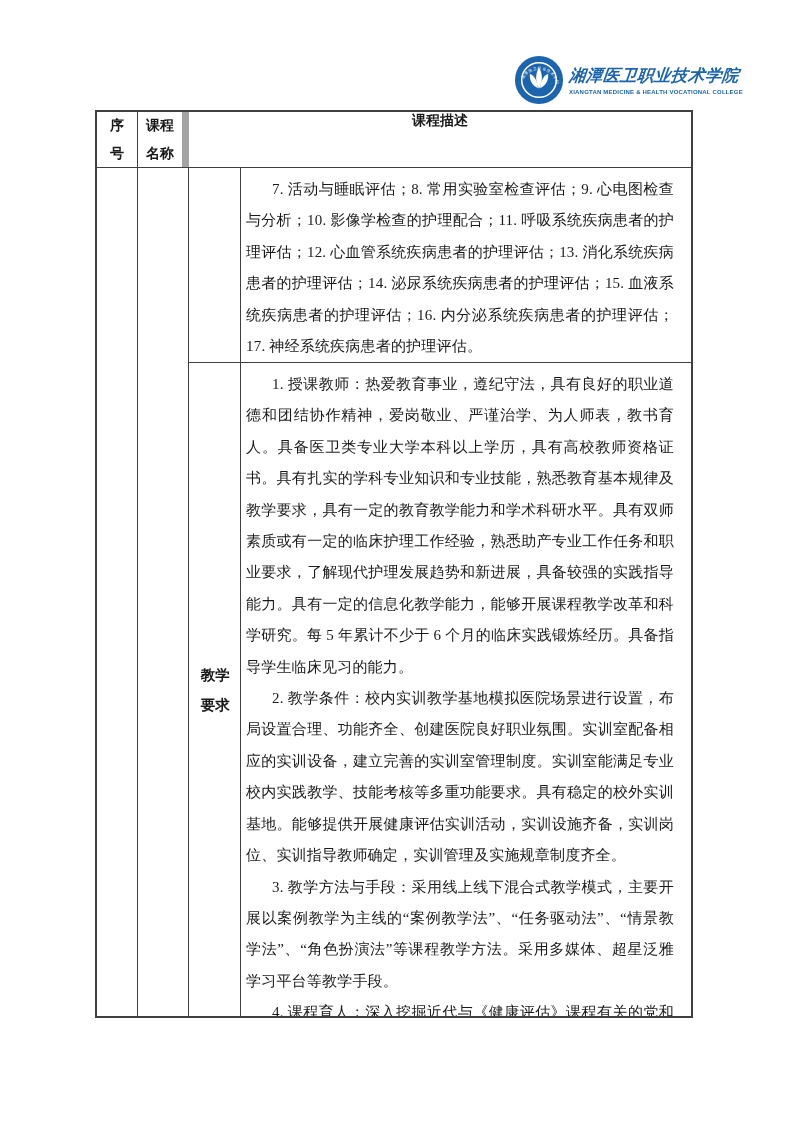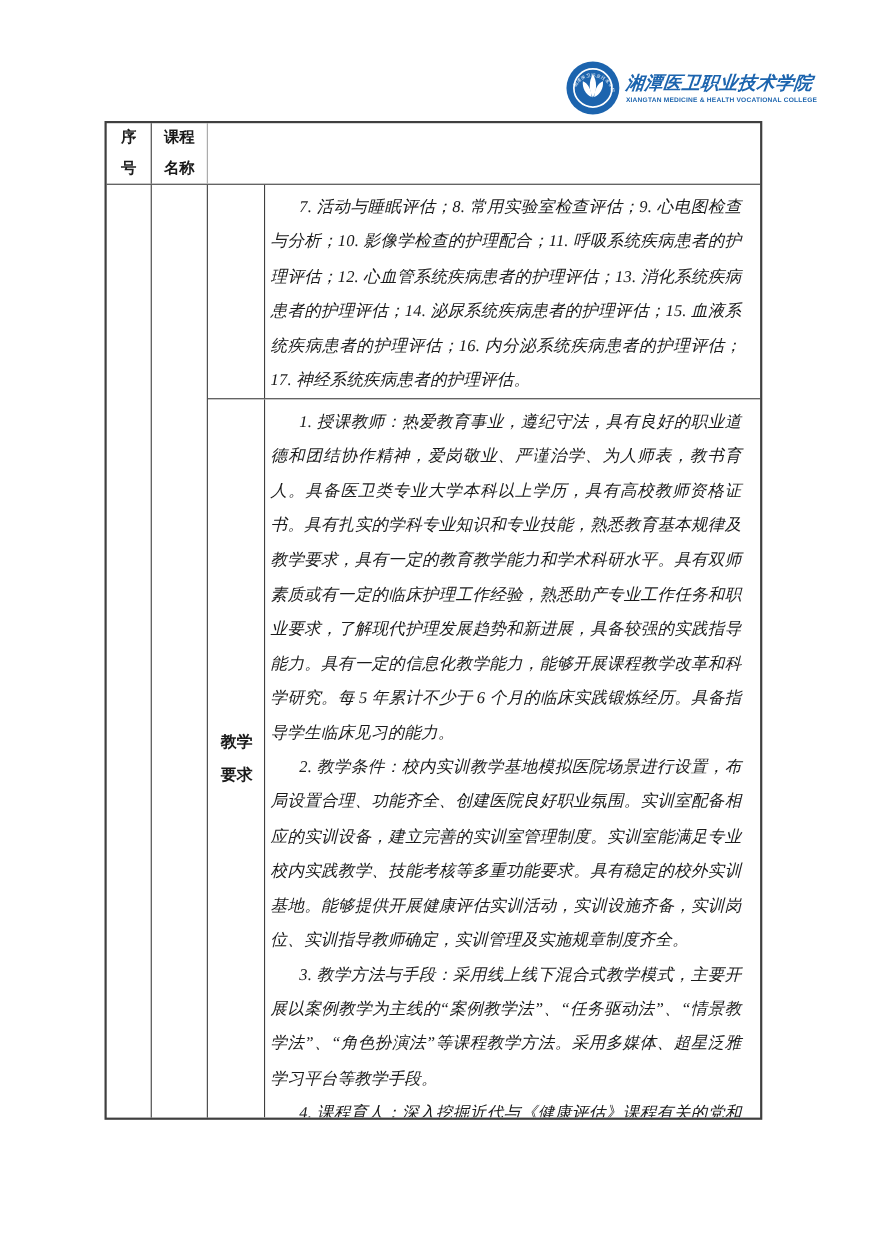--- a/index.html
+++ b/index.html
@@ -61,21 +61,21 @@
     height: 56px;
     border-bottom: 1px solid #3f3f3f;
     display: flex;
     flex: 0 0 auto;
     font-weight: bold;
     font-size: 14px;
   }
   .th { display: flex; align-items: flex-start; justify-content: center; text-align: center; }
   .th-serial { width: 41px; border-right: 1px solid #3f3f3f; }
   .th-serial .wrap1 { width: 1.1em; line-height: 28px; }
-  .th-name { width: 51px; border-right: 1px solid #a3a3a3; }
+  .th-name { width: 51px; border-right: 7px solid #a3a3a3; }
   .th-name .wrap2 { width: 2.1em; line-height: 28px; }
   .th-desc { flex: 1; }
 
   .tbody { flex: 1; display: flex; min-height: 0; }
   .col-serial { width: 41px; border-right: 1px solid #3f3f3f; flex: 0 0 auto; }
   .col-name   { width: 51px; border-right: 1px solid #3f3f3f; flex: 0 0 auto; }
   .col-main   { flex: 1; display: flex; flex-direction: column; min-width: 0; }
 
   .body-row { display: flex; overflow: hidden; }
   .body-row + .body-row { border-top: 1px solid #3f3f3f; }
@@ -95,21 +95,20 @@
     text-align: right;
     font-weight: bold;
     font-size: 14.5px;
     line-height: 30px;
   }
   .text-cell {
     flex: 1;
     min-width: 0;
     padding: 6px 17px 0 5px;
     overflow: hidden;
-    font-style: italic;
   }
   .para {
     font-size: 15px;
     line-height: 31.4px;
     text-align: justify;
     text-indent: 26px;
     letter-spacing: 0.2px;
   }
 
   
@@ -148,20 +147,21 @@
   </div>
 
   <div class="ctable">
     <div class="thead">
       <div class="th th-serial">
         <span class="wrap1">序号</span>
       </div>
       <div class="th th-name">
         <span class="wrap2">课程名称</span>
       </div>
+      <div class="th th-desc">课程描述</div>
     </div>
     <div class="tbody">
       <div class="col-serial"></div>
       <div class="col-name"></div>
       <div class="col-main">
           <div class="body-row">
             <div class="label-cell"></div>
             <div class="text-cell">
               <p class="para">7. 活动与睡眠评估；8. 常用实验室检查评估；9. 心电图检查与分析；10. 影像学检查的护理配合；11. 呼吸系统疾病患者的护理评估；12. 心血管系统疾病患者的护理评估；13. 消化系统疾病患者的护理评估；14. 泌尿系统疾病患者的护理评估；15. 血液系统疾病患者的护理评估；16. 内分泌系统疾病患者的护理评估；17. 神经系统疾病患者的护理评估。</p>
             </div>

